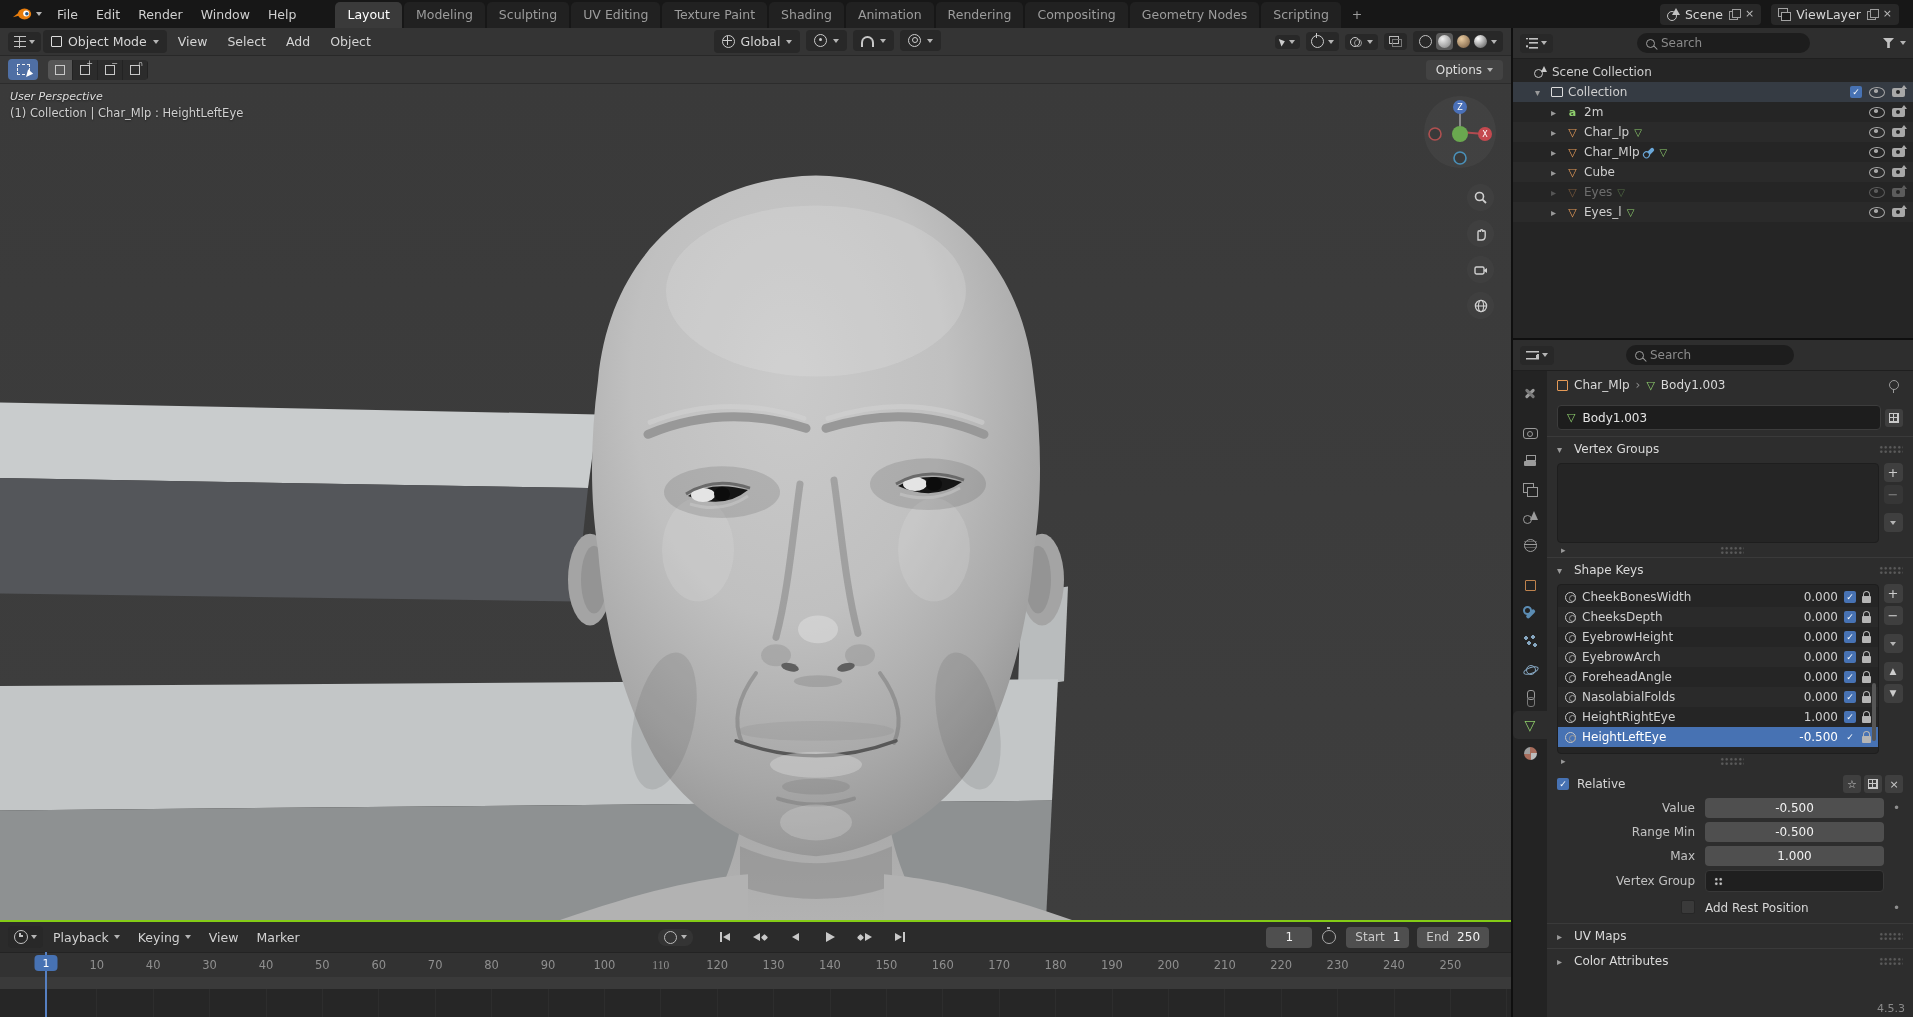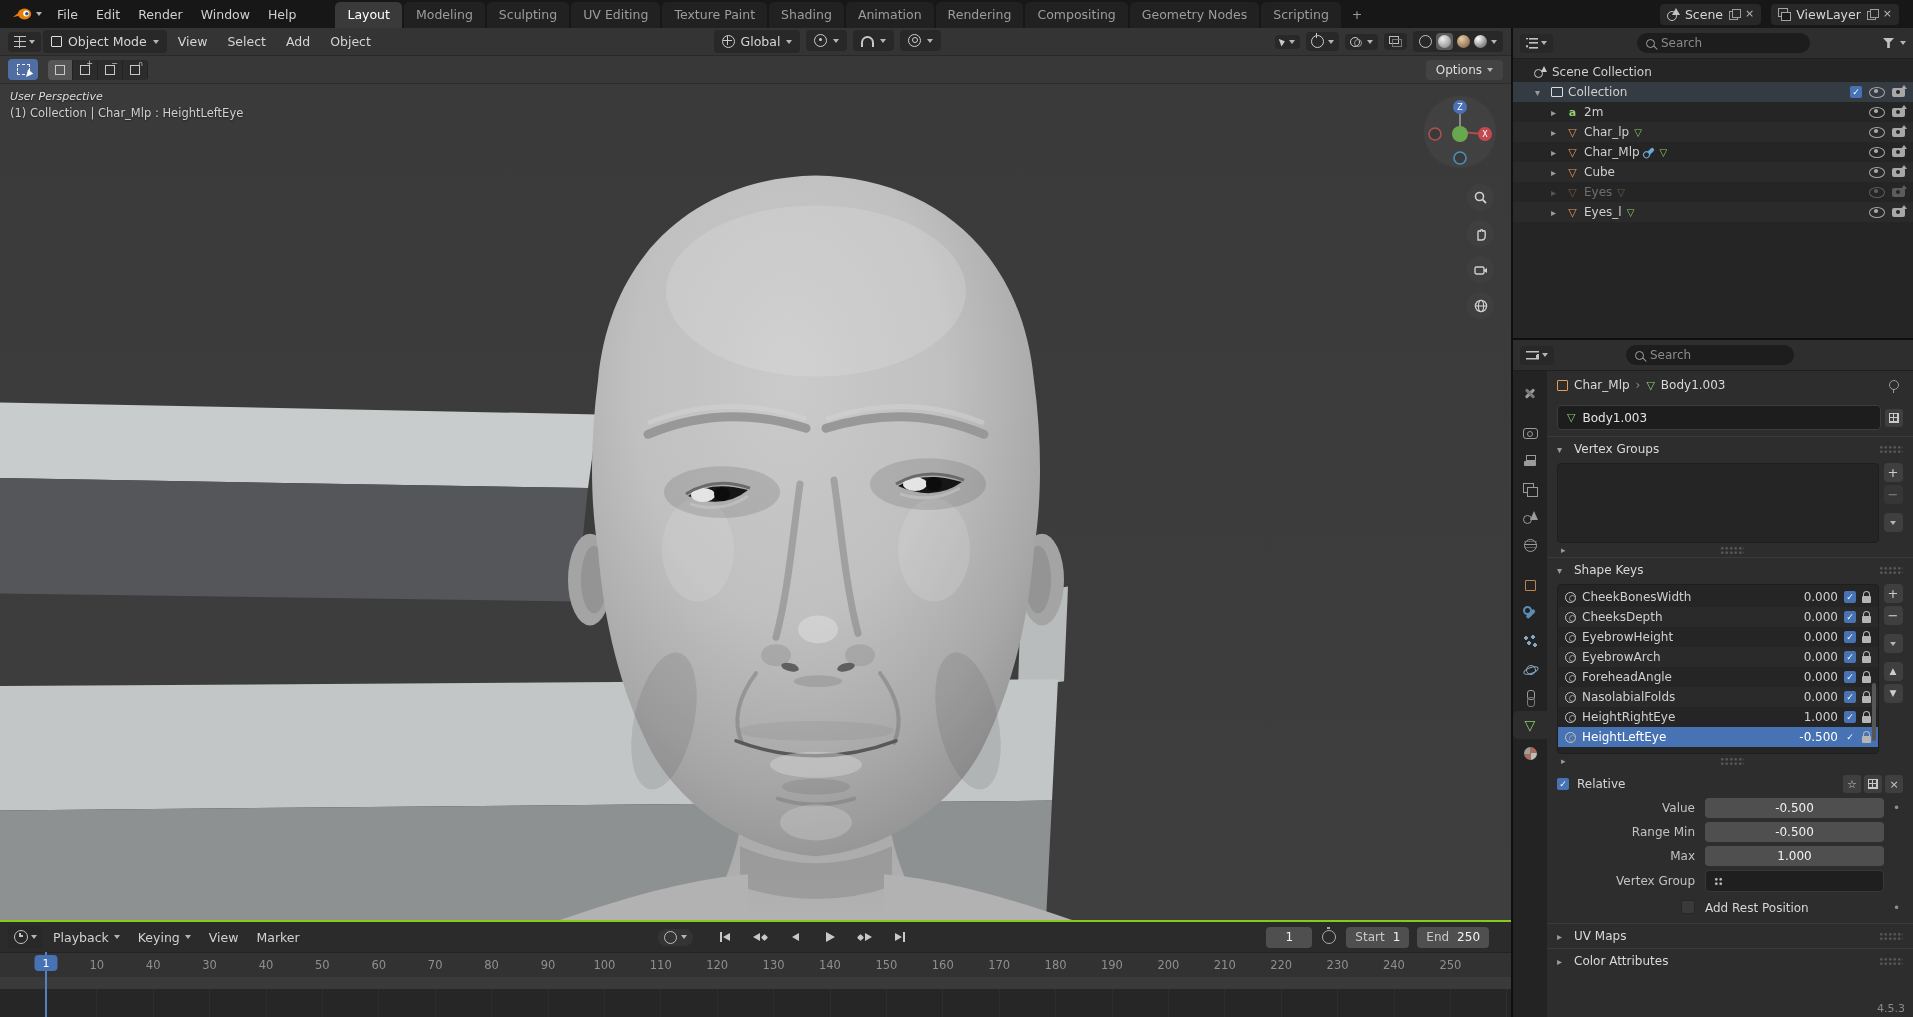--- a/index.html
+++ b/index.html
@@ -610,21 +610,21 @@
           <span class="tl-tick" style="left: 378.76px;">60</span>
 
           <span class="tl-tick" style="left: 435.16px;">70</span>
 
           <span class="tl-tick" style="left: 491.56px;">80</span>
 
           <span class="tl-tick" style="left: 547.96px;">90</span>
 
           <span class="tl-tick" style="left: 604.36px;">100</span>
 
-          <span class="tl-tick" style="left: 660.76px;">110</span>
+          <span class="tl-tick" style="left: 660.76px; font-family: Liberation Serif, serif;">110</span>
 
           <span class="tl-tick" style="left: 717.16px;">120</span>
 
           <span class="tl-tick" style="left: 773.56px;">130</span>
 
           <span class="tl-tick" style="left: 829.96px;">140</span>
 
           <span class="tl-tick" style="left: 886.36px;">150</span>
 
           <span class="tl-tick" style="left: 942.76px;">160</span>

